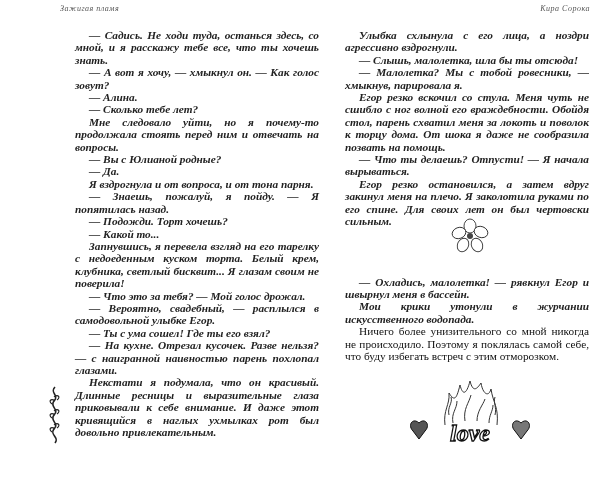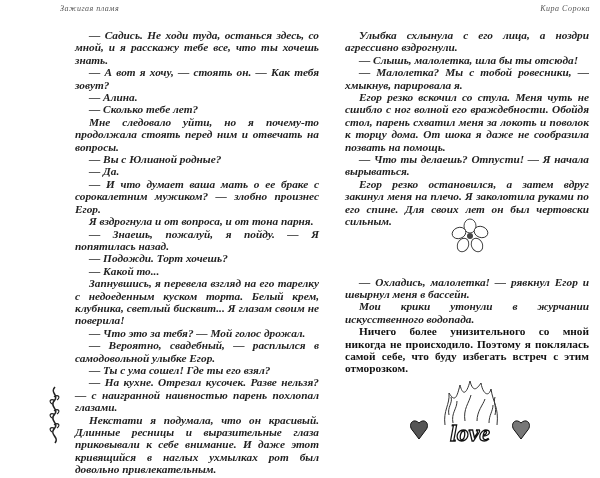--- a/index.html
+++ b/index.html
@@ -15,43 +15,42 @@
     .page-left .running-head { left: 16px; }
     .page-right .running-head { right: 10px; }
     .text {
       position: absolute; font-family: "Liberation Serif", serif;
       font-size: 11.3px; line-height: 12.4px; font-style: italic; font-weight: bold;
       color: #222; text-align: justify;
     }
     .page-left .text { left: 31px; top: 29px; width: 244px; }
     .page-right .text { left: 45px; top: 29px; width: 244px; }
     .p { text-indent: 14px; }
-    .roman { font-style: normal; font-weight: bold; color: #111; }
+    .roman { font-style: normal; font-weight: normal; color: #111; }
     .flower { position: absolute; left: 148px; top: 218px; width: 44px; height: 36px; }
     .love { position: absolute; left: 105px; top: 375px; width: 130px; height: 80px; }
     .vine { position: absolute; left: 2px; top: 385px; width: 18px; height: 60px; }
     .page-num {
       position: absolute; left: 4px; top: 490px; font-size: 9px; font-style: italic;
       font-weight: bold; color: #333; font-family: "Liberation Serif", serif;
     }
   </style>
 </head>
 <body>
 
 <div class="page page-left">
   <div class="running-head">Зажигая пламя</div>
   <div class="text">
     <div class="p">— Садись. Не ходи туда, останься здесь, со мной, и я расскажу тебе все, что ты хочешь знать.</div>
-    <div class="p">— А вот я хочу, — стоять он. — Как тебя зовут?</div>
+    <div class="p">— А вот я хочу, — хмыкнул он. — Как голос зовут?</div>
     <div class="p">— Алина.</div>
     <div class="p">— Сколько тебе лет?</div>
     <div class="p">Мне следовало уйти, но я почему-то продолжала стоять перед ним и отвечать на вопросы.</div>
     <div class="p">— Вы с Юлианой родные?</div>
     <div class="p">— Да.</div>
-    <div class="p">— И что думает ваша мать о ее браке с сорокалетним мужиком? — злобно произнес Егор.</div>
     <div class="p">Я вздрогнула и от вопроса, и от тона парня.</div>
     <div class="p">— Знаешь, пожалуй, я пойду. — Я попятилась назад.</div>
     <div class="p">— Подожди. Торт хочешь?</div>
     <div class="p">— Какой то...</div>
     <div class="p">Запнувшись, я перевела взгляд на его тарелку с недоеденным куском торта. Белый крем, клубника, светлый бисквит... Я глазам своим не поверила!</div>
     <div class="p">— Что это за тебя? — Мой голос дрожал.</div>
     <div class="p">— Вероятно, свадебный, — расплылся в самодовольной улыбке Егор.</div>
     <div class="p">— Ты с ума сошел! Где ты его взял?</div>
     <div class="p">— На кухне. Отрезал кусочек. Разве нельзя? — с наигранной наивностью парень похлопал глазами.</div>
     <div class="p">Некстати я подумала, что он красивый. Длинные ресницы и выразительные глаза приковывали к себе внимание. И даже этот кривящийся в наглых ухмылках рот был довольно привлекательным.</div>

